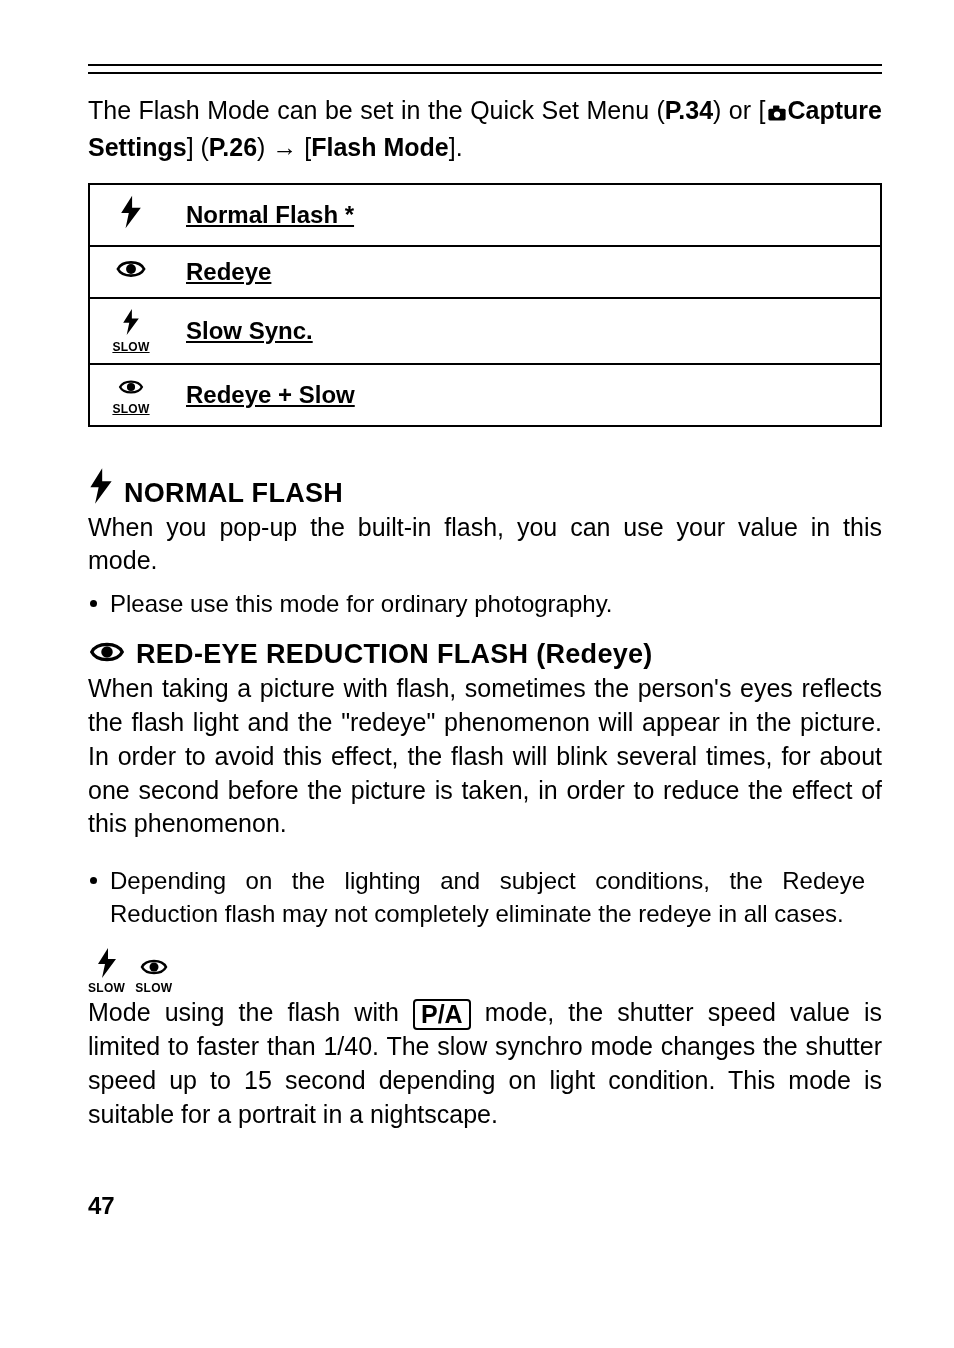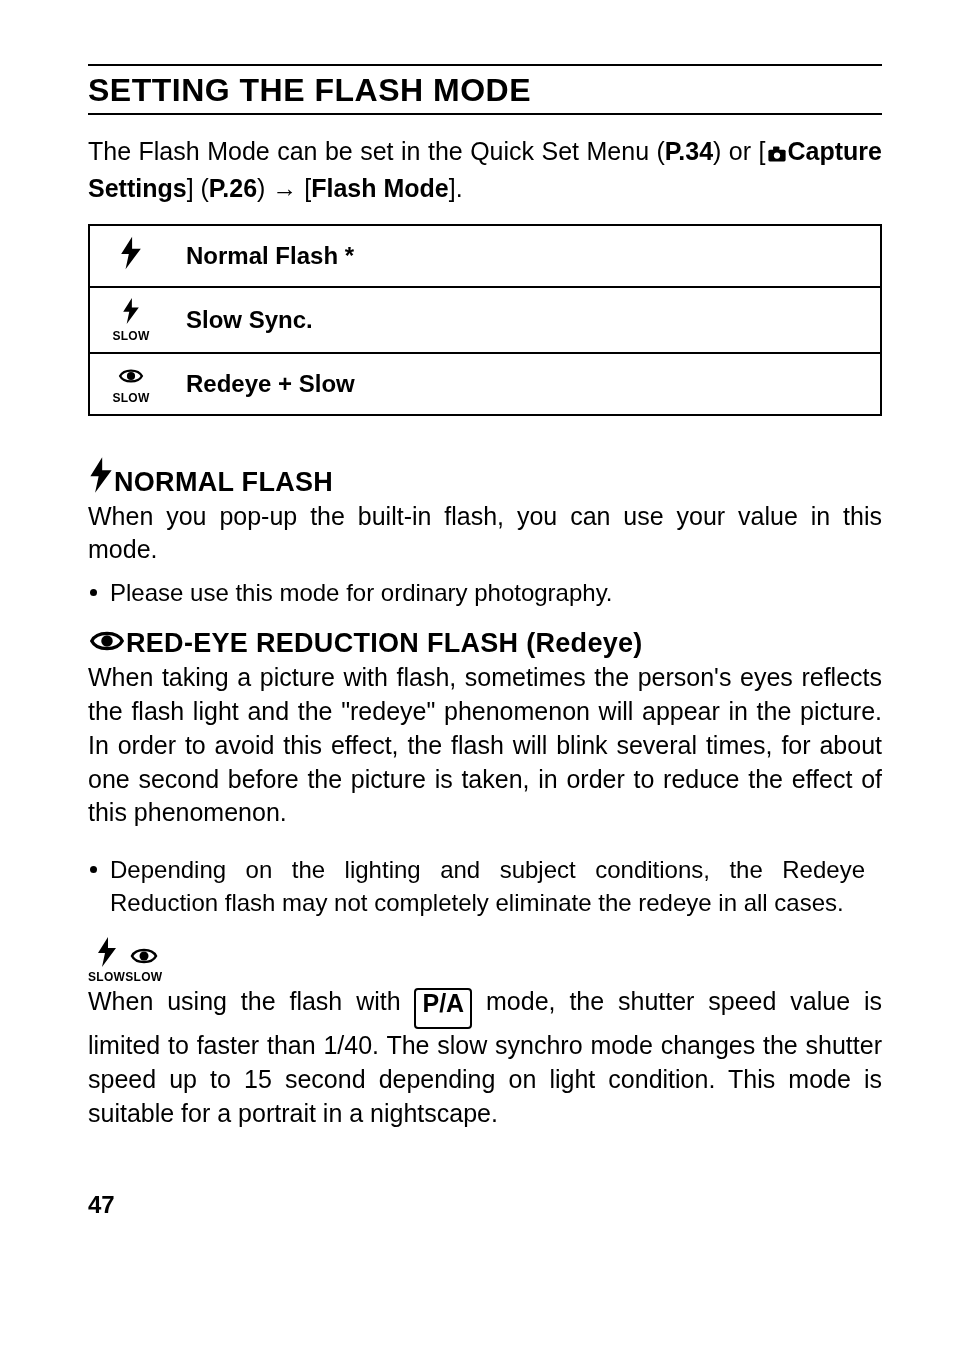--- a/index.html
+++ b/index.html
@@ -38,20 +38,21 @@
     margin-bottom: 18px;
   }
   .inline-icon {
     display: inline-block;
     vertical-align: -3px;
   }
   table.flash-table {
     border-collapse: collapse;
     width: 100%;
     margin: 6px 0 40px 0;
+    text-decoration: underline;
   }
   table.flash-table td {
     border: 2px solid #000;
     padding: 10px 14px 10px 14px;
     font-size: 24px;
     font-weight: bold;
     vertical-align: middle;
   }
   table.flash-table td.icon-cell {
     width: 70px;
@@ -59,20 +60,21 @@
     border-right: none;
     padding-left: 6px;
     padding-right: 6px;
   }
   table.flash-table td.label-cell {
     border-left: none;
   }
   .heading-row {
     display: flex;
     align-items: flex-end;
+    gap: 10px;
     margin-top: 30px;
     margin-bottom: 2px;
   }
   .heading-row .hicon {
     flex: 0 0 auto;
   }
   .heading-row h2 {
     font-size: 27px;
     font-weight: bold;
     margin: 0;
@@ -100,21 +102,21 @@
     height: 7px;
     background: #000;
     border-radius: 50%;
   }
   .pa-badge {
     display: inline-flex;
     align-items: center;
     justify-content: center;
     border: 2px solid #000;
     border-radius: 4px;
-    padding: 0 6px 11px 6px;
+    padding: 0 6px 1px 6px;
     font-weight: bold;
     font-size: 25px;
     line-height: 1;
     height: 26px;
     vertical-align: -2px;
   }
   .page-num {
     font-size: 24px;
     font-weight: bold;
     margin-top: 60px;
@@ -144,39 +146,46 @@
       <rect x="2" y="6" width="22" height="15" rx="2" fill="#000"></rect>
       <rect x="8" y="2" width="8" height="5" rx="1" fill="#000"></rect>
       <circle cx="13" cy="13.5" r="4" fill="#fff"></circle>
     </g>
   </defs>
 </svg>
 
 <div class="page">
 
   <div class="topline"></div>
-  <h1 class="section-title">SETTING THE FLASH MODE</h1>
   <div class="underline"></div>
 
 
   <p class="body body-last">
     <span>The Flash Mode can be set in the Quick Set Menu (</span><b>P.34</b><span>) or [</span><span class="inline-icon"><svg width="22" height="18" viewBox="0 0 26 23">
           <use href="#camera-icon"></use>
         </svg></span><b>Capture Settings</b><span>] (</span><b>P.26</b><span>) </span><span>→</span><span> [</span><b>Flash Mode</b><span>].</span>
   </p>
 
   <table class="flash-table">
     <tbody>
         <tr>
       <td class="icon-cell">
         <svg width="24" height="34" viewBox="0 0 22 30">
               <use href="#flash-bolt"></use>
             </svg>
       </td>
       <td class="label-cell">Normal Flash *</td>
+    </tr>
+    <tr>
+      <td class="icon-cell">
+        <svg width="34" height="24" viewBox="0 0 28 22">
+              <use href="#eye-icon"></use>
+            </svg>
+      </td>
+      <td class="label-cell">Redeye</td>
     </tr>
     <tr>
       <td class="icon-cell">
         <div><svg width="20" height="26" viewBox="0 0 22 30">
                 <use href="#flash-bolt"></use>
               </svg></div>
         <div class="slow-label">SLOW</div>
       </td>
       <td class="label-cell">Slow Sync.</td>
     </tr>
@@ -226,18 +235,18 @@
       <div class="slow-label">SLOW</div>
     </span>
     <span class="hicon" style="text-align:center;">
       <div><svg width="30" height="22" viewBox="0 0 28 22">
             <use href="#eye-icon"></use>
           </svg></div>
       <div class="slow-label">SLOW</div>
     </span>
   </div>
   <p class="body">
-    <span>When using the flash with </span><span class="pa-badge">P/A</span><span> mode, the shutter speed value is limited to faster than 1/40. The slow synchro mode changes the shutter speed up to 15 second depending on light condition. This mode is suitable for a portrait in a nightscape.</span>
+    <span>Mode using the flash with </span><span class="pa-badge">P/A</span><span> mode, the shutter speed value is limited to faster than 1/40. The slow synchro mode changes the shutter speed up to 15 second depending on light condition. This mode is suitable for a portrait in a nightscape.</span>
   </p>
 
   <div class="page-num">47</div>
 
 </div>
 
 </body></html>

